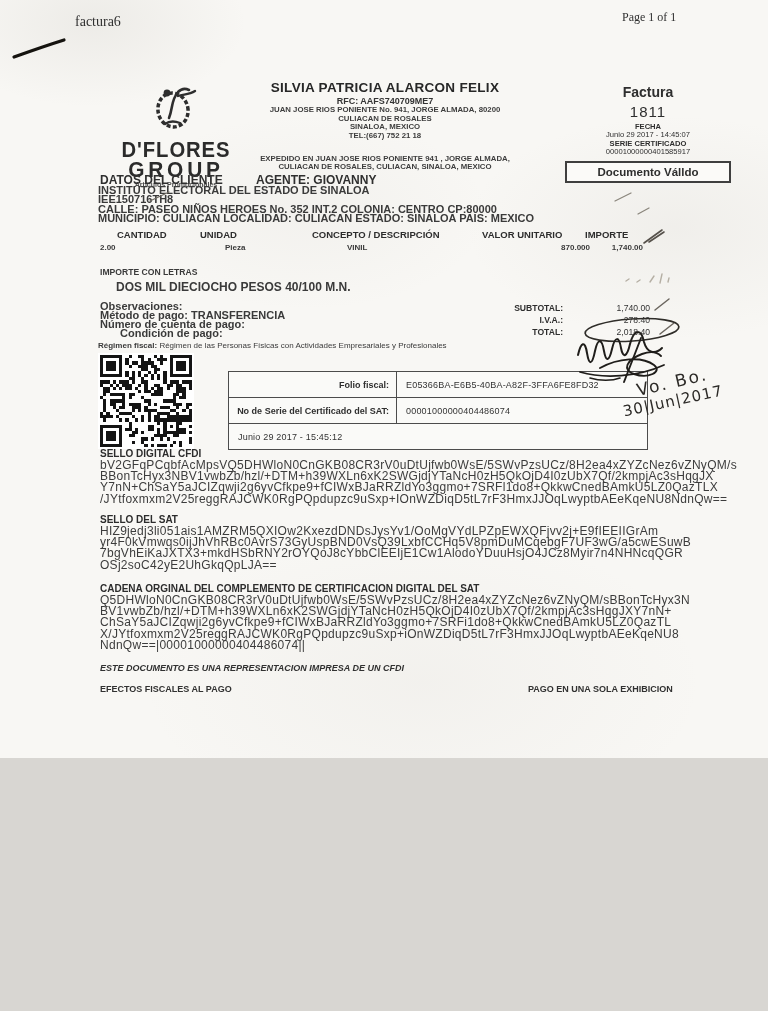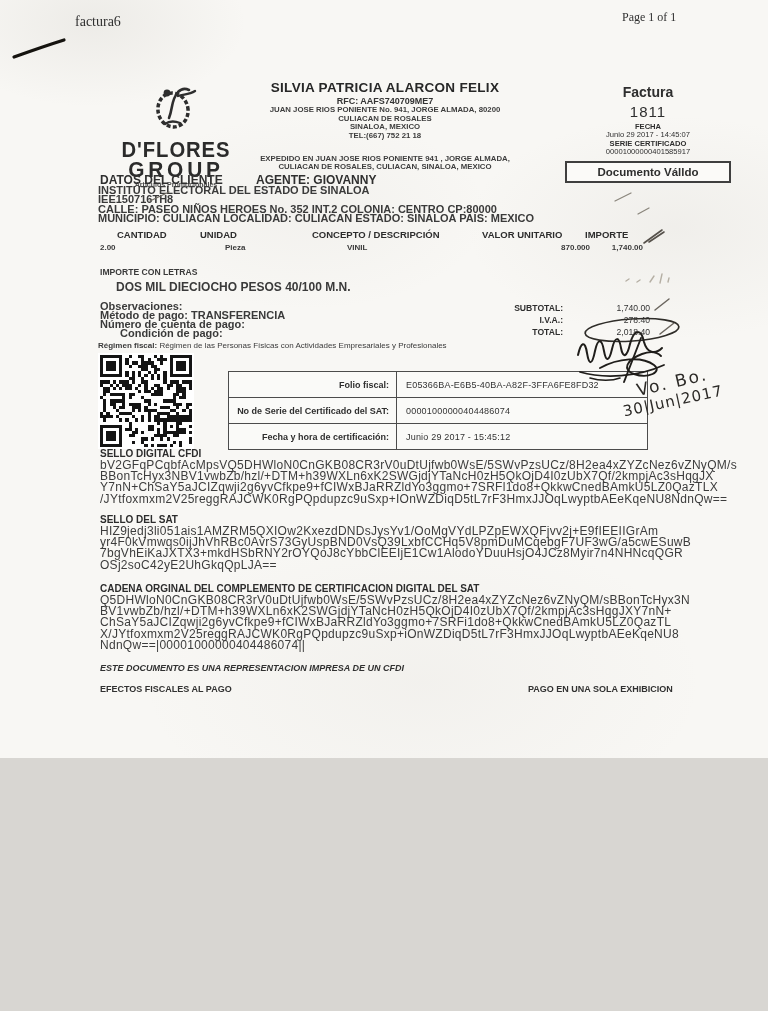--- a/index.html
+++ b/index.html
@@ -461,21 +461,20 @@
   <div class="abs cert">
     <div class="cert-row">
       <div class="cert-label">Folio fiscal:</div>
       <div class="cert-value">E05366BA-E6B5-40BA-A82F-3FFA6FE8FD32</div>
     </div>
     <div class="cert-row">
       <div class="cert-label">No de Serie del Certificado del SAT:</div>
       <div class="cert-value">00001000000404486074</div>
     </div>
     <div class="cert-row">
-      <div class="cert-label">Fecha y hora de certificación:</div>
       <div class="cert-value">Junio 29 2017 - 15:45:12</div>
     </div>
   </div>
 
   <div class="abs selhead" style="left:100px;top:448px;">SELLO DIGITAL CFDI</div>
   <div class="abs" style="left:100px;top:460px;">
     <div class="selline">bV2GFqPCqbfAcMpsVQ5DHWloN0CnGKB08CR3rV0uDtUjfwb0WsE/5SWvPzsUCz/8H2ea4xZYZcNez6vZNyQM/s</div>
     <div class="selline">BBonTcHyx3NBV1vwbZb/hzl/+DTM+h39WXLn6xK2SWGjdjYTaNcH0zH5QkOjD4I0zUbX7Qf/2kmpjAc3sHqgJX</div>
     <div class="selline">Y7nN+ChSaY5aJCIZqwji2g6yvCfkpe9+fCIWxBJaRRZldYo3ggmo+7SRFl1do8+QkkwCnedBAmkU5LZ0QazTLX</div>
     <div class="selline">/JYtfoxmxm2V25reggRAJCWK0RgPQpdupzc9uSxp+IOnWZDiqD5tL7rF3HmxJJOqLwyptbAEeKqeNU8NdnQw==</div>

